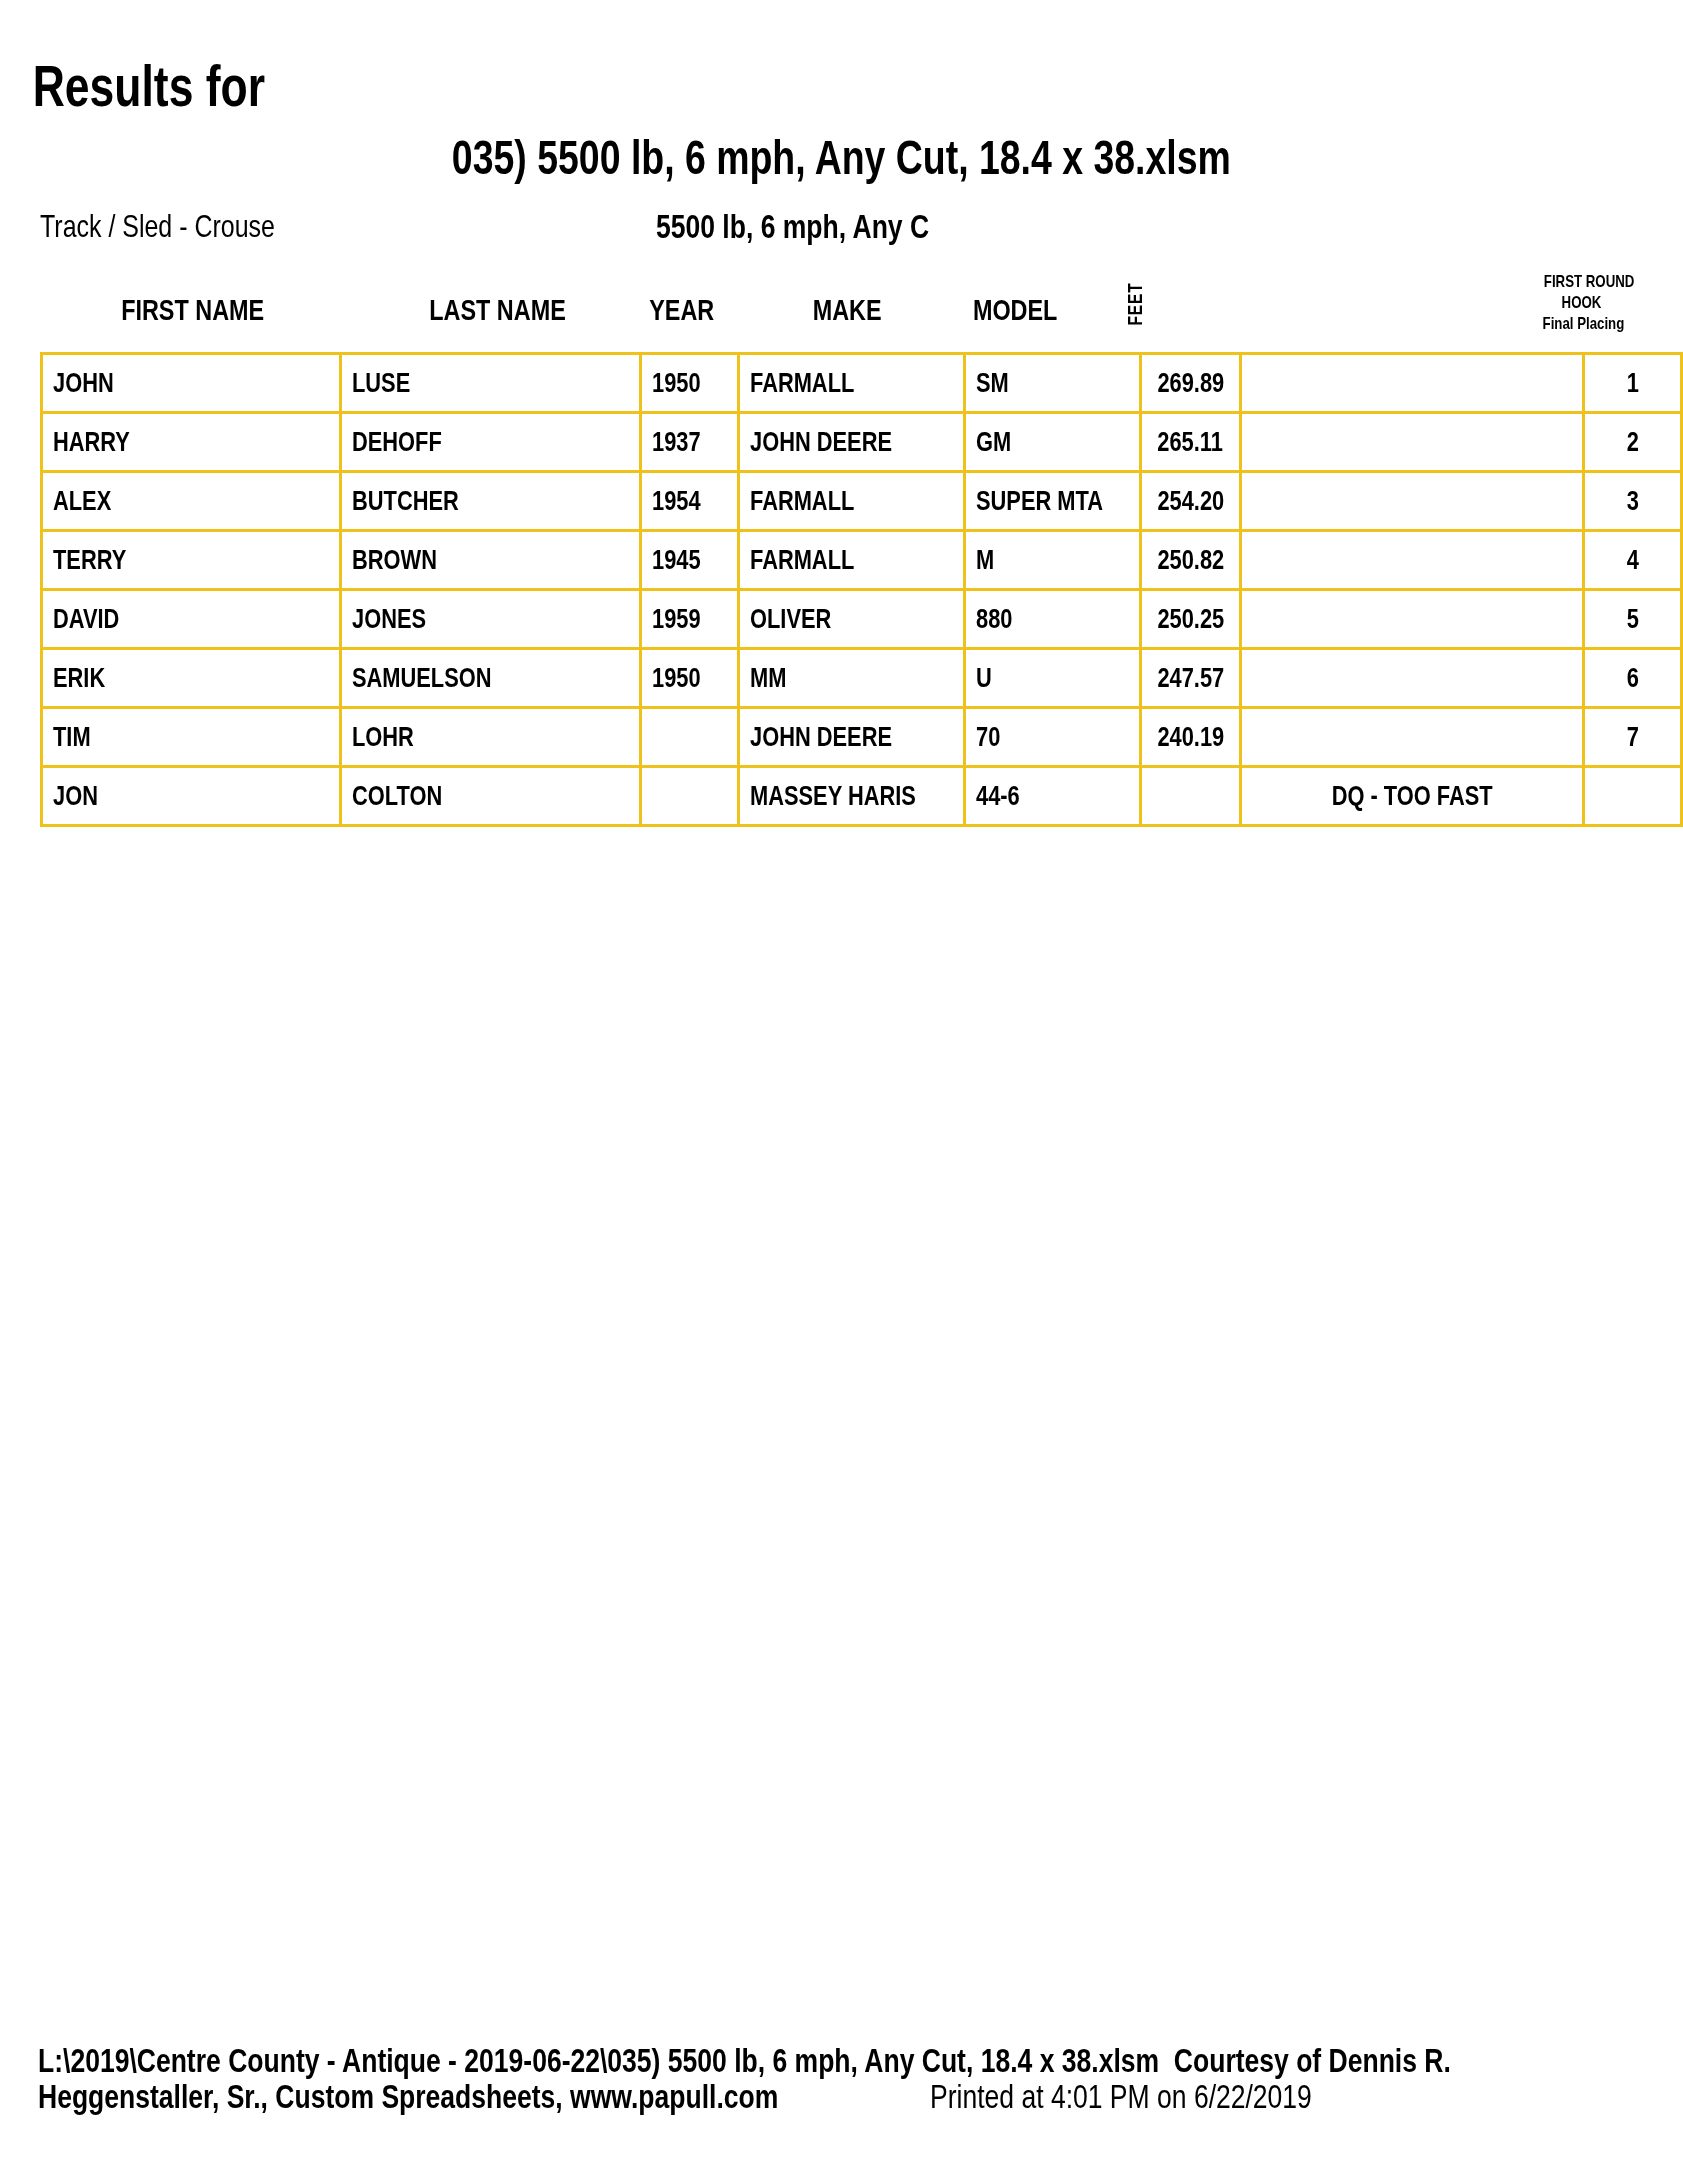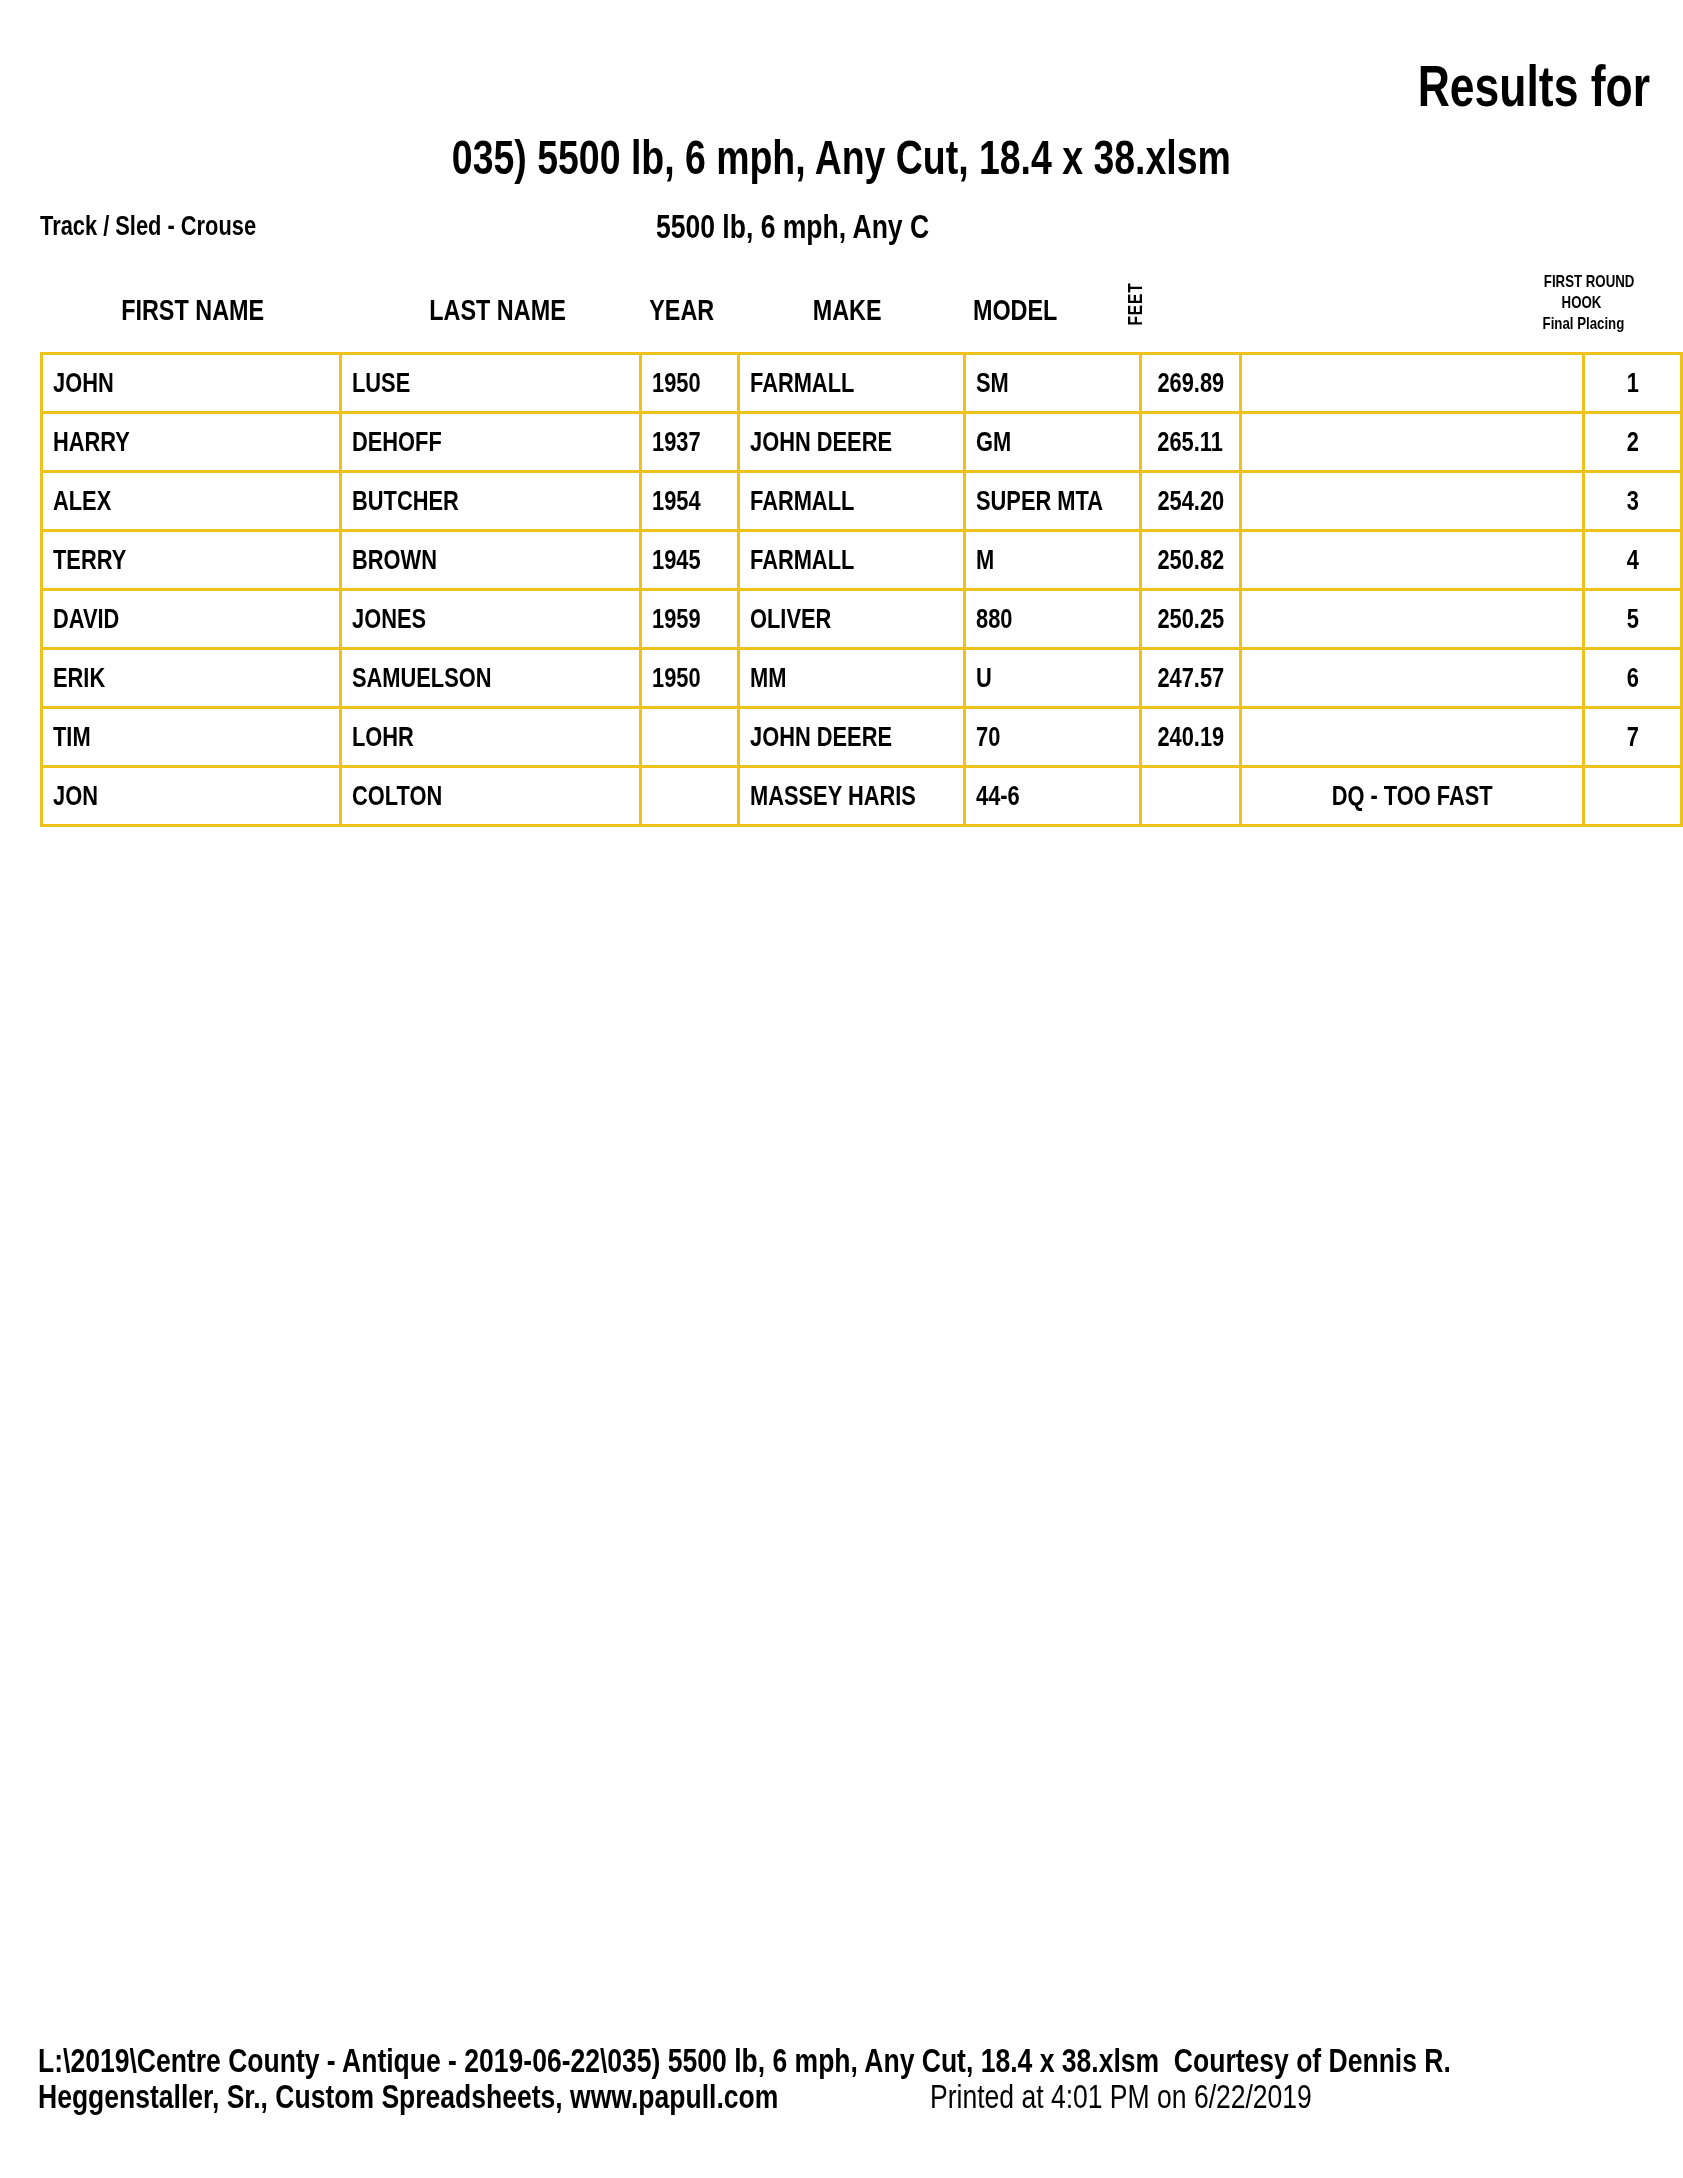--- a/index.html
+++ b/index.html
@@ -11,25 +11,25 @@
     height: 2178px;
     background: var(--paper);
     font-family: "Liberation Sans", sans-serif;
     color: var(--ink);
     overflow: hidden;
   }
   
   .nrw  { display: inline-block; transform: scaleX(0.78); transform-origin: center center; white-space: pre; }
   .nrwl { display: inline-block; transform: scaleX(0.78); transform-origin: left center;   white-space: pre; }
 
-  .title-wrap    { position: absolute; top: 57px;  left: 0; width: 100%; text-align: right;
-                   font-size: 57px; font-weight: bold; line-height: 59px; padding-left: 9px; }
+  .title-wrap    { position: absolute; top: 57px;  left: 0; width: 100%; text-align: left;
+                   font-size: 57px; font-weight: bold; line-height: 59px; }
   .subtitle-wrap { position: absolute; top: 127px; left: 0; width: 100%; text-align: center;
                    font-size: 48px; font-weight: bold; line-height: 61px; }
-  .tracksled     { position: absolute; top: 206px; left: 40px; font-size: 28px; font-weight: bold; line-height: 40px; }
+  .tracksled     { position: absolute; top: 206px; left: 40px; font-size: 32px; font-weight: normal; line-height: 40px; }
   .classlbl      { position: absolute; top: 206px; left: 656px; width: 286px; height: 42px;
                    overflow: hidden; font-size: 34px; font-weight: bold; line-height: 40px; white-space: nowrap; }
 
   .hdr  { position: absolute; top: 293px; text-align: center; font-size: 30px; font-weight: bold; line-height: 34px; }
   .hdr-c1 { left: 40px;   width: 305px; }
   .hdr-c2 { left: 345px;  width: 304px; }
   .hdr-c3 { left: 632px;  width: 99px; }
   .hdr-c4 { left: 747px;  width: 201px; }
   .hdr-c5 { left: 948px;  width: 135px; }
   .hdr-feet { position: absolute; left: 1074px; top: 292px; width: 121px; height: 24px;

